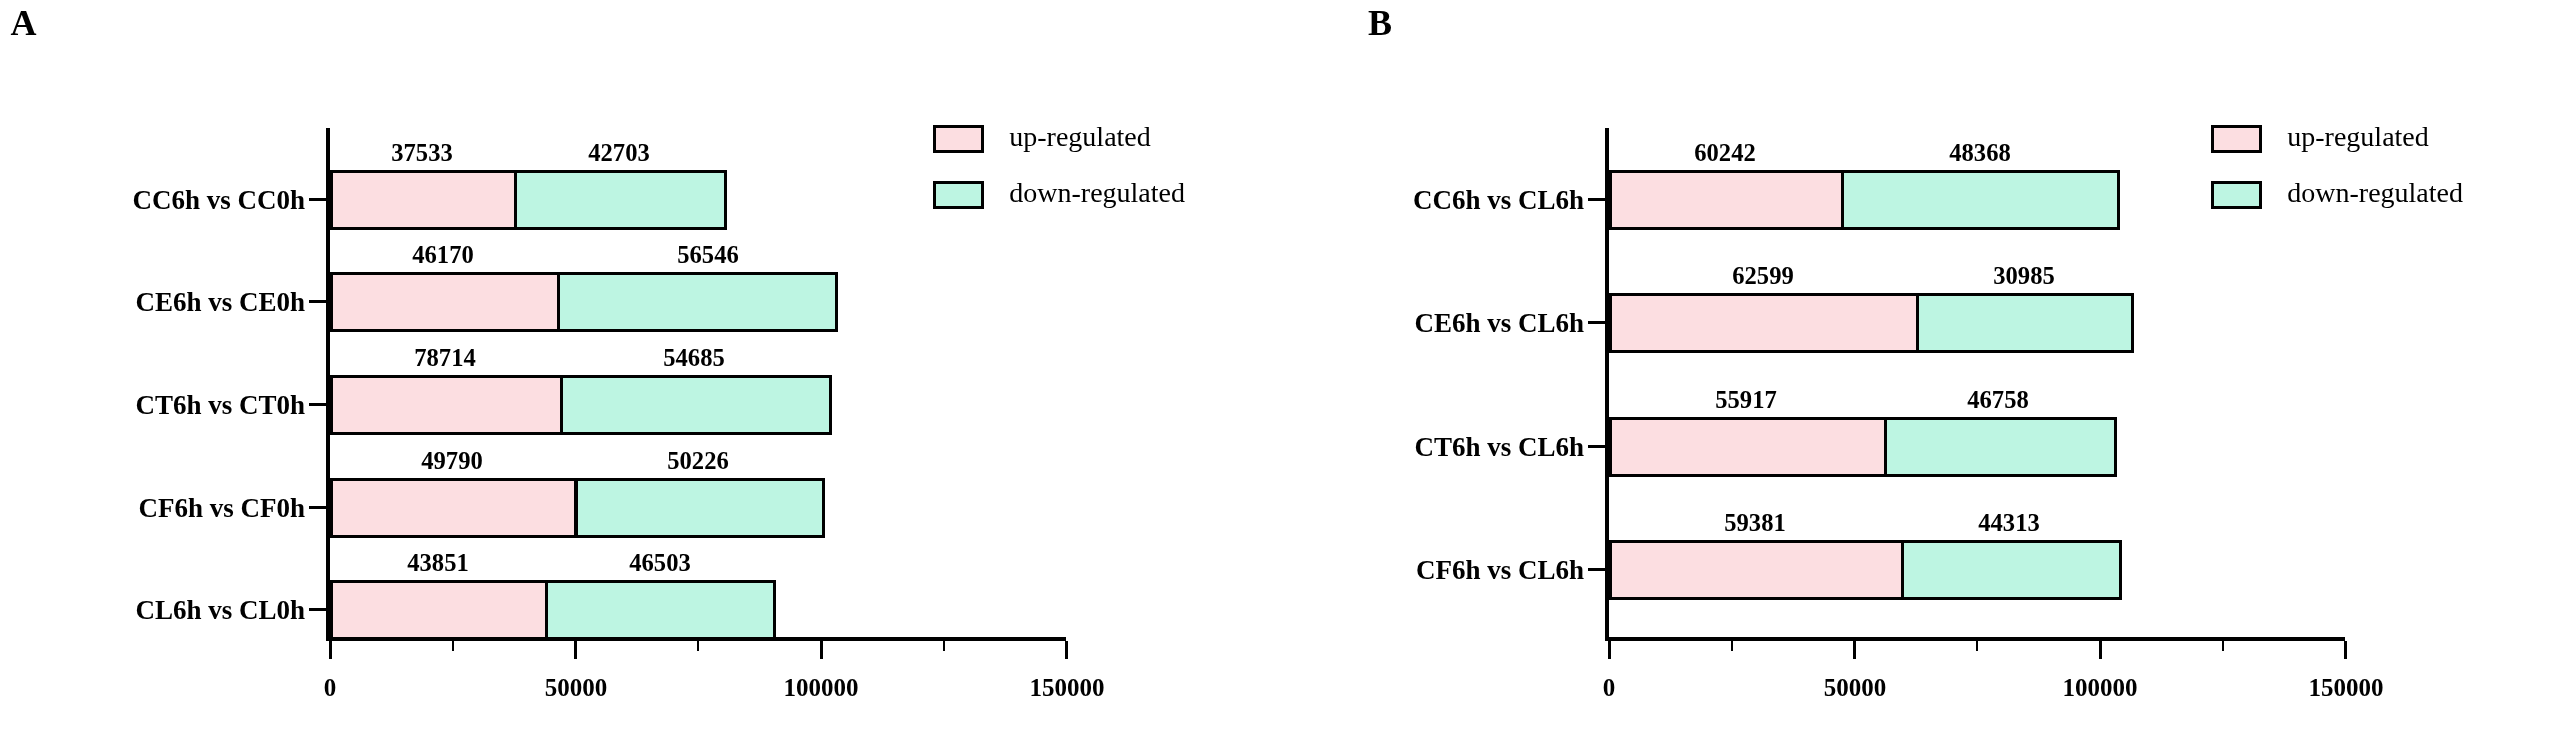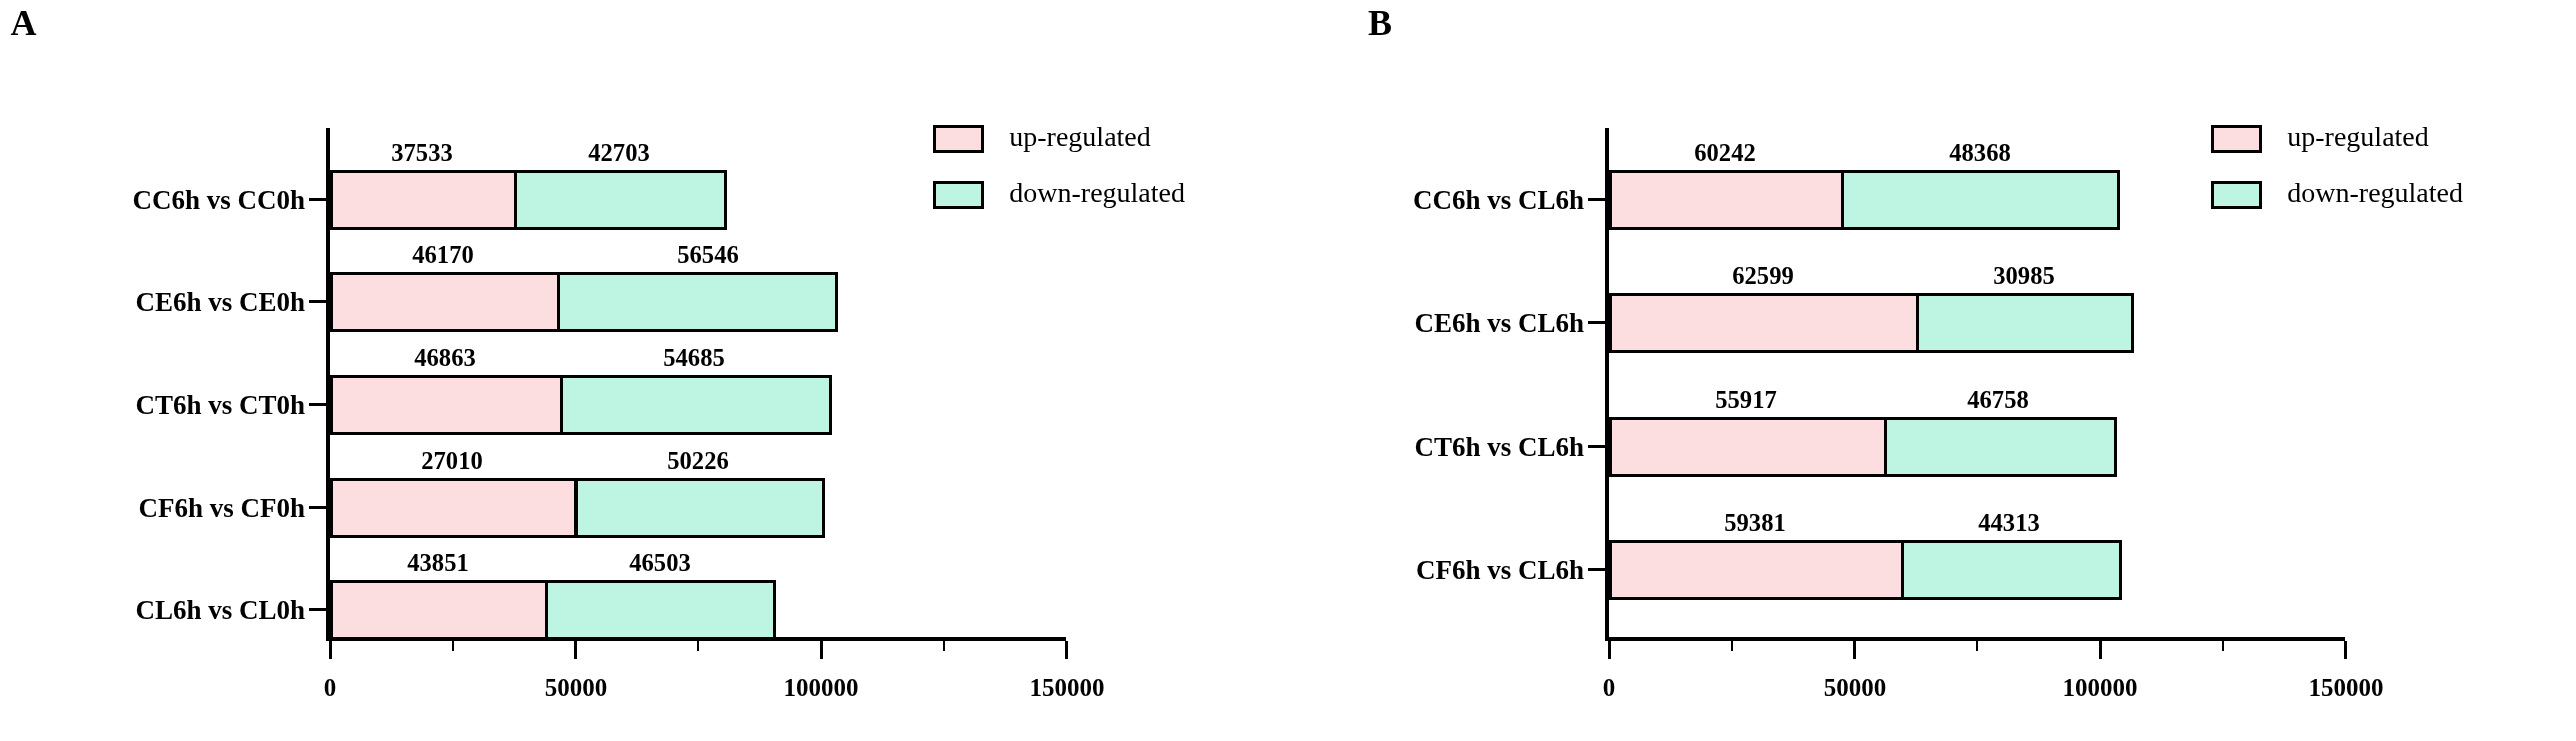--- a/index.html
+++ b/index.html
@@ -205,29 +205,29 @@
             <div class="bar bar-up" style="width: 230px;"></div>
             <div class="bar bar-down" style="left: 227px; width: 281px;"></div>
             <div class="val-label" style="left: 113px;">46170</div>
             <div class="val-label" style="left: 378px;">56546</div>
           </div>
           <div class="row" style="top: 247px; width: 499px;">
             <div class="cat-tick"></div>
             <div class="cat-label">CT6h vs CT0h</div>
             <div class="bar bar-up" style="width: 233px;"></div>
             <div class="bar bar-down" style="left: 230px; width: 272px;"></div>
-            <div class="val-label" style="left: 115px;">46863</div>
+            <div class="val-label" style="left: 115px;">78714</div>
             <div class="val-label" style="left: 364px;">54685</div>
           </div>
           <div class="row" style="top: 350px; width: 491px;">
             <div class="cat-tick"></div>
             <div class="cat-label">CF6h vs CF0h</div>
             <div class="bar bar-up" style="width: 247px;"></div>
             <div class="bar bar-down" style="left: 245px; width: 250px;"></div>
-            <div class="val-label" style="left: 122px;">27010</div>
+            <div class="val-label" style="left: 122px;">49790</div>
             <div class="val-label" style="left: 368px;">50226</div>
           </div>
           <div class="row" style="top: 452px; width: 444px;">
             <div class="cat-tick"></div>
             <div class="cat-label">CL6h vs CL0h</div>
             <div class="bar bar-up" style="width: 218px;"></div>
             <div class="bar bar-down" style="left: 215px; width: 231px;"></div>
             <div class="val-label" style="left: 108px; margin-top: 40px;">43851</div>
             <div class="val-label" style="left: 330px;">46503</div>
           </div>

